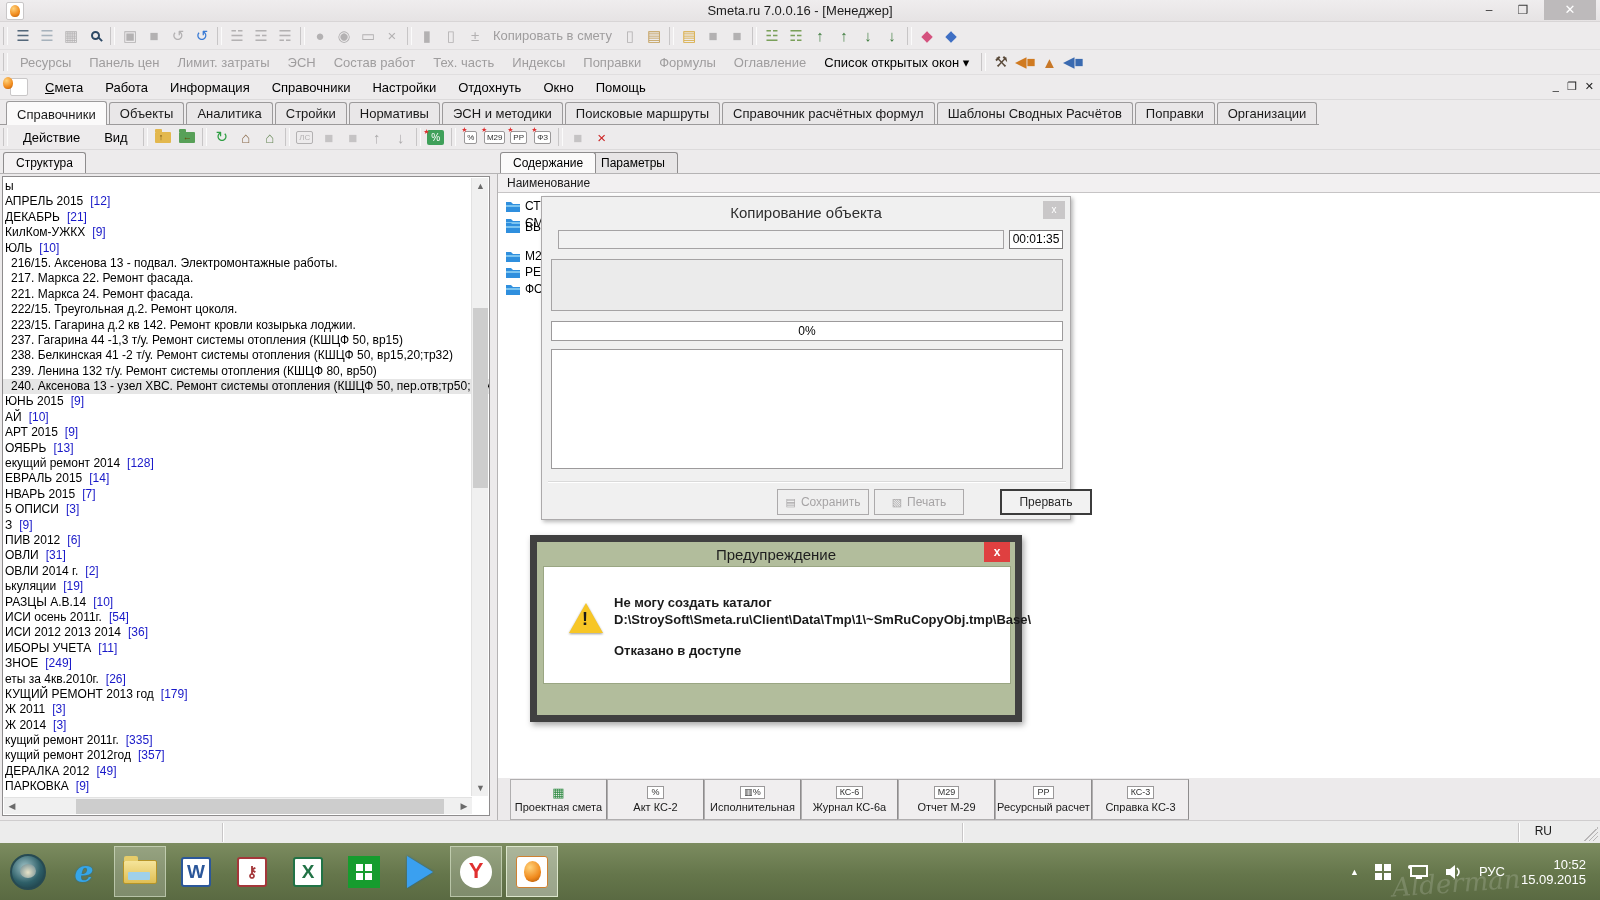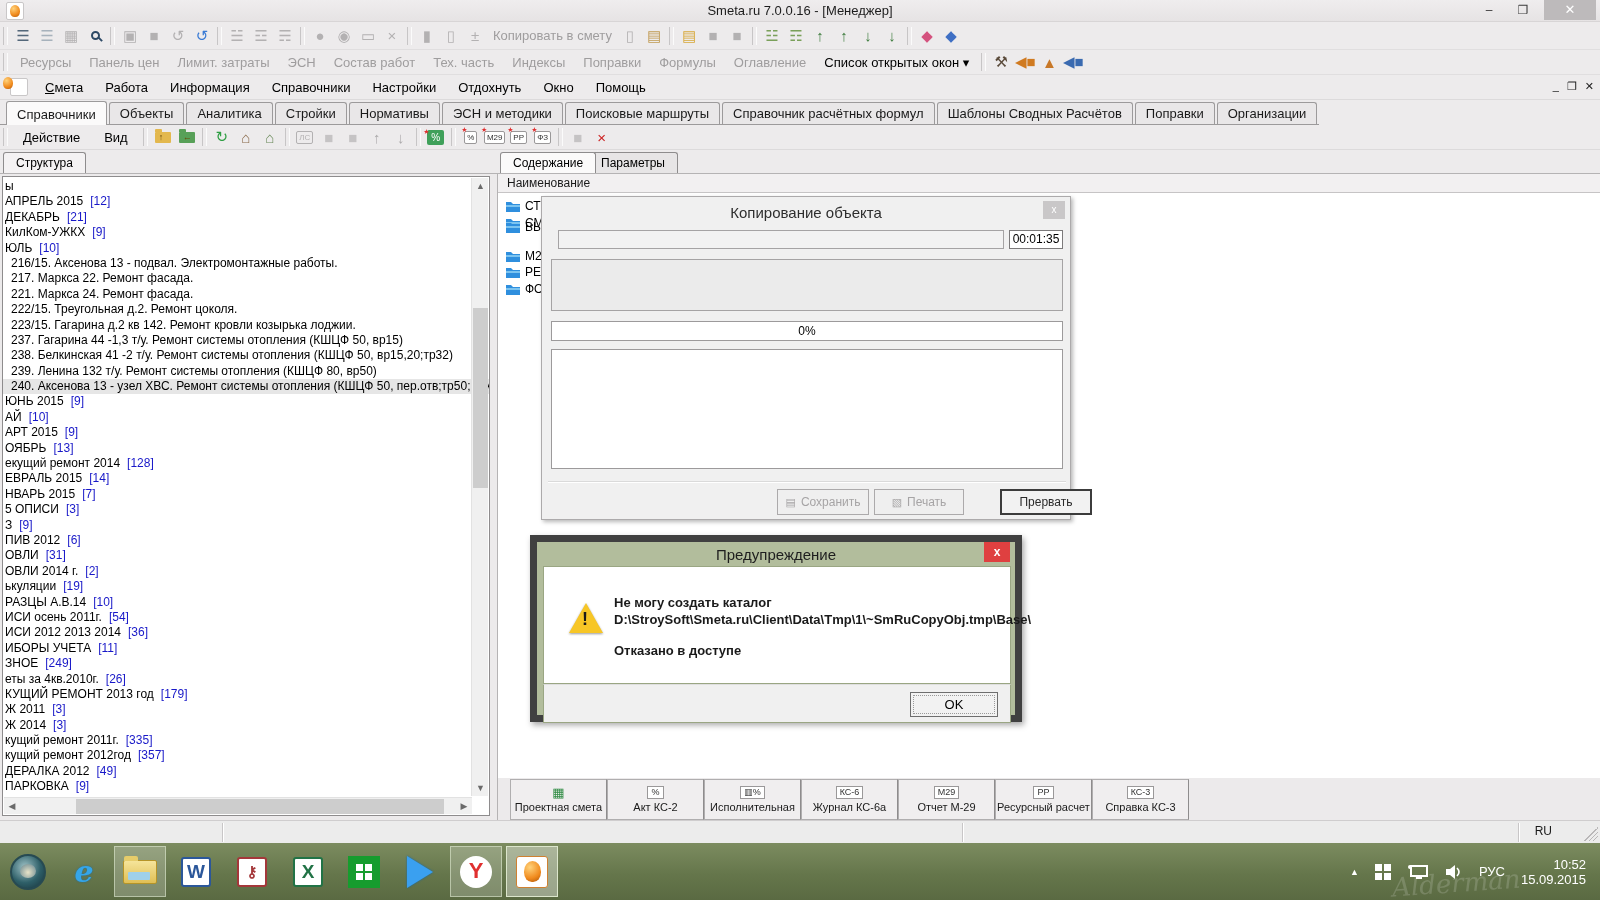--- a/index.html
+++ b/index.html
@@ -478,23 +478,20 @@
 
 <div class="abs" id="warndlg">
   <div class="wtitle">Предупреждение</div>
   <div id="warn-close">x</div>
   <div id="warn-body">
     <div id="warn-icon"></div>
     <div class="wline" style="top:28px;">Не могу создать каталог</div>
     <div class="wline" style="top:45px;">D:\StroySoft\Smeta.ru\Client\Data\Tmp\1\~SmRuCopyObj.tmp\Base\</div>
     <div class="wline" style="top:76px;">Отказано в доступе</div>
   </div>
-  <div id="warn-footer">
-    <div id="warn-ok">OK</div>
-  </div>
 </div>
 
 <div class="abs" id="statusbar">
   <div class="snotch" style="left:222px;"></div>
   <div class="snotch" style="left:962px;"></div>
   <div class="snotch" style="right:80px;"></div>
   <div id="st-lang">RU</div>
   <div id="grip"></div>
 </div>
 

